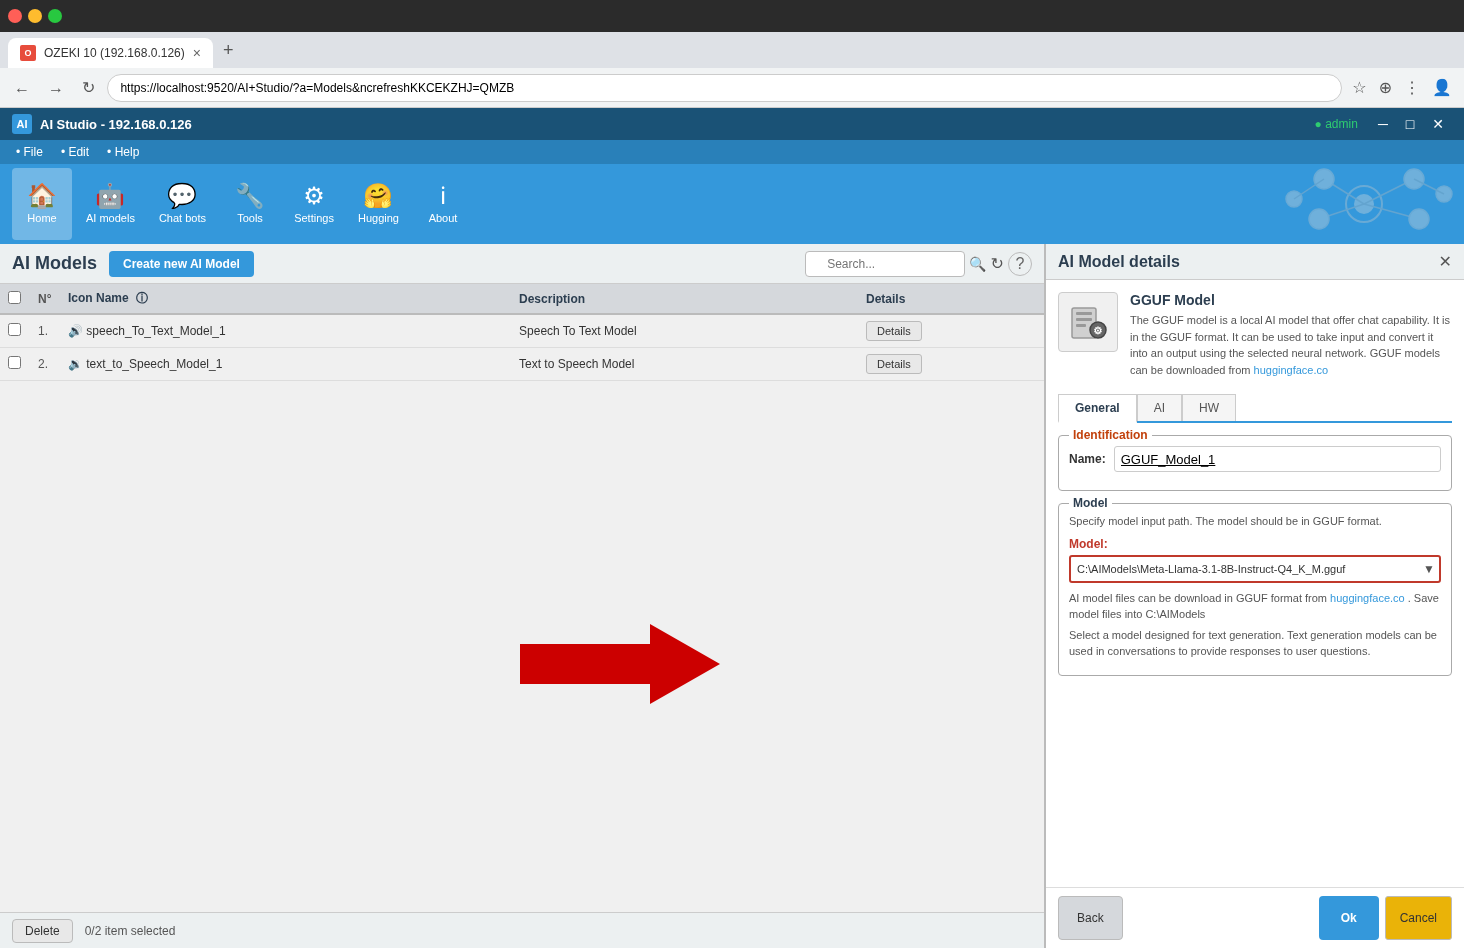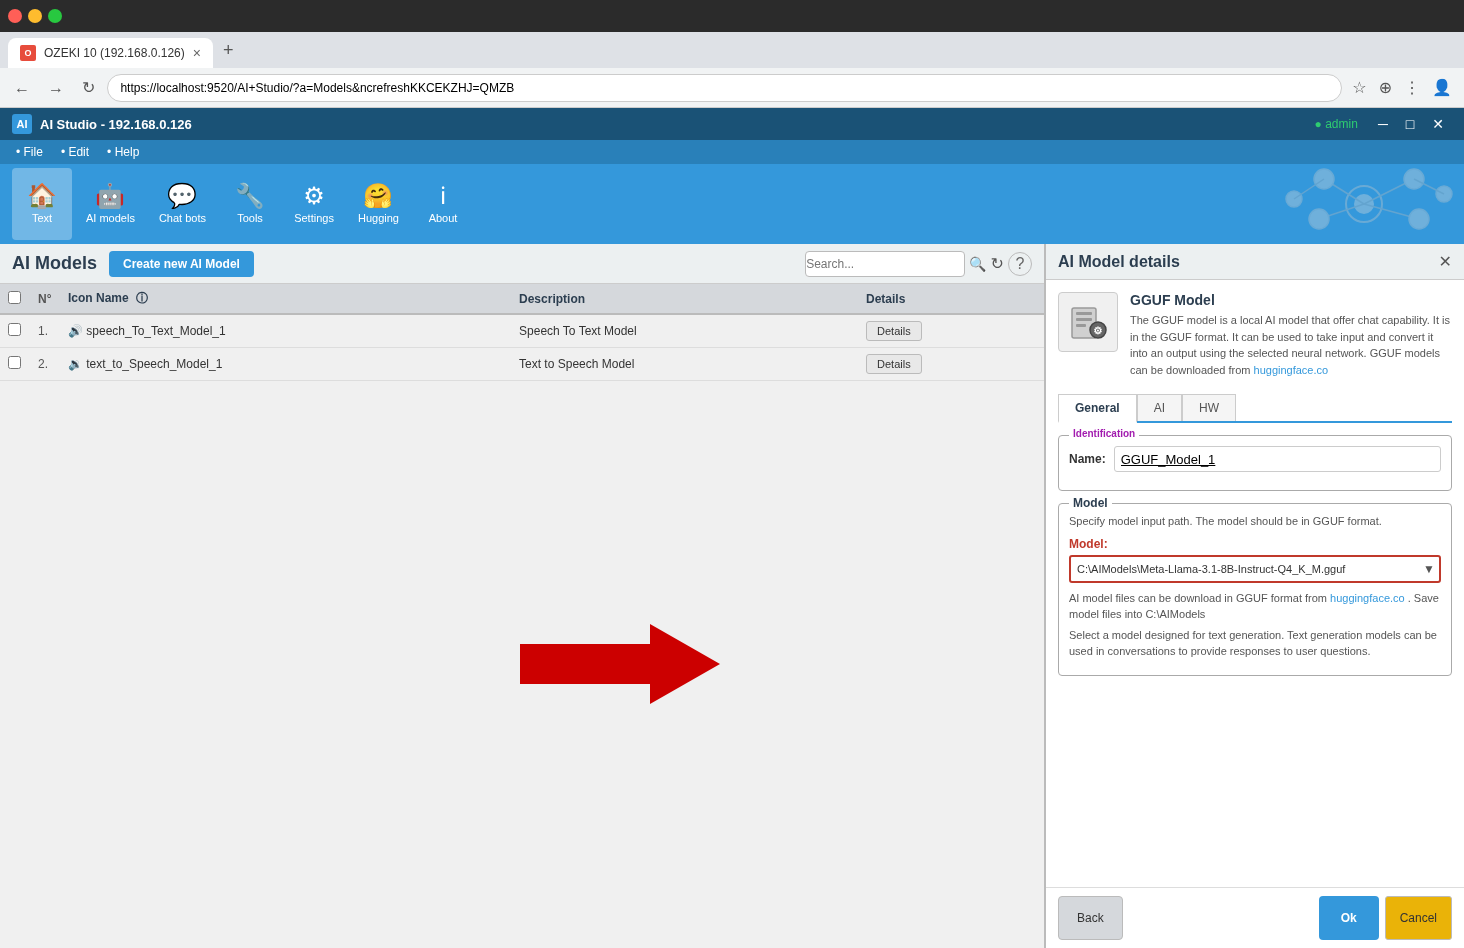--- a/index.html
+++ b/index.html
@@ -39,21 +39,21 @@
     .toolbar-btn.active { background: rgba(255,255,255,0.3); }
     .toolbar-icon { font-size: 24px; line-height: 1; }
     .toolbar-label { font-size: 11px; color: white; text-align: center; }
 
     
     .left-panel { flex: 1; padding: 0; overflow: hidden; display: flex; flex-direction: column; }
     .panel-header { display: flex; align-items: center; padding: 8px 12px; gap: 12px; background: #ecf0f1; border-bottom: 1px solid #ccc; height: 40px; }
     .panel-title { font-size: 18px; font-weight: bold; color: #2c3e50; }
     .create-btn { background: #3498db; color: white; border: none; cursor: pointer; padding: 6px 14px; border-radius: 4px; font-size: 12px; font-weight: bold; }
     .search-row { display: flex; align-items: center; margin-left: auto; gap: 4px; }
-    .search-input { border: 1px solid #bbb; border-radius: 4px; padding: 4px 0; font-size: 12px; width: 160px; height: 26px; }
+    .search-input { border: 1px solid #bbb; border-radius: 4px; padding: 4px 21px; font-size: 12px; width: 160px; height: 26px; }
     .search-icon-btn { background: none; border: none; cursor: pointer; font-size: 14px; color: #666; }
     .refresh-btn { background: none; border: none; cursor: pointer; font-size: 16px; color: #555; }
     .help-btn { background: none; border: none; cursor: pointer; font-size: 16px; color: #666; border: 1px solid #bbb; border-radius: 50%; width: 24px; height: 24px; display: flex; align-items: center; justify-content: center; }
 
     
     .table-container { flex: 1; overflow: auto; }
     table { width: 100%; border-collapse: collapse; }
     thead tr { background: #d5d8dc; }
     th { padding: 6px 8px; text-align: left; font-size: 12px; font-weight: bold; color: #2c3e50; border-bottom: 2px solid #bbb; white-space: nowrap; }
     tr { border-bottom: 1px solid #ddd; }
@@ -75,21 +75,21 @@
     .gguf-desc { font-size: 11px; color: #555; line-height: 1.5; }
     .gguf-link { color: #3498db; text-decoration: none; }
 
     
     .detail-tabs { display: flex; border-bottom: 2px solid #3498db; margin-bottom: 12px; }
     .detail-tab { padding: 6px 16px; font-size: 12px; cursor: pointer; border: 1px solid #ccc; border-bottom: none; background: #f5f5f5; color: #555; }
     .detail-tab.active { background: white; color: #2c3e50; font-weight: bold; border-bottom: 2px solid white; margin-bottom: -2px; }
 
     
     .section-box { border: 1px solid #aaa; border-radius: 4px; padding: 10px; margin-bottom: 12px; position: relative; }
-    .section-label { position: absolute; top: -8px; left: 10px; background: white; padding: 0 4px; font-size: 10px; font-weight: bold; color: #a21caf; }
+    .section-label { position: absolute; top: -8px; left: 10px; background: white; padding: 0 4px; font-size: 12px; font-weight: bold; color: #c2410c; }
     .field-row { display: flex; align-items: center; margin-bottom: 8px; }
     .field-label { font-size: 12px; color: #333; font-weight: bold; margin-right: 8px; white-space: nowrap; }
     .field-input { border: 1px solid #ccc; border-radius: 3px; padding: 4px 6px; font-size: 13px; flex: 1; height: 26px; text-decoration: underline; }
 
     .model-section { border: 1px solid #aaa; border-radius: 4px; padding: 10px; margin-bottom: 8px; position: relative; }
     .model-section-label { position: absolute; top: -8px; left: 10px; background: white; padding: 0 4px; font-size: 12px; font-weight: bold; color: #2c3e50; }
     .model-desc { font-size: 11px; color: #555; margin-bottom: 8px; line-height: 1.4; }
 
     .model-field-label { font-size: 12px; font-weight: bold; color: #c0392b; margin-bottom: 4px; }
     .model-select-container { position: relative; margin-bottom: 8px; }
@@ -173,21 +173,21 @@
 
   <div class="menu-bar">
     <span class="menu-item">• File</span>
     <span class="menu-item">• Edit</span>
     <span class="menu-item">• Help</span>
   </div>
 
   <div class="toolbar" style="position:relative;">
     <button class="toolbar-btn active">
       <span class="toolbar-icon">🏠</span>
-      <span class="toolbar-label">Text</span>
+      <span class="toolbar-label">Home</span>
     </button>
     <button class="toolbar-btn">
       <span class="toolbar-icon">🤖</span>
       <span class="toolbar-label">AI models</span>
     </button>
     <button class="toolbar-btn">
       <span class="toolbar-icon">💬</span>
       <span class="toolbar-label">Chat bots</span>
     </button>
     <button class="toolbar-btn">
@@ -288,20 +288,24 @@
           </tbody>
         </table>
       </div>
 
       <div style="position:absolute; left:520px; top:380px; pointer-events:none; z-index:10;">
         <svg width="200" height="80" viewBox="0 0 200 80">
           <polygon points="0,20 130,20 130,0 200,40 130,80 130,60 0,60" fill="#cc0000"></polygon>
         </svg>
       </div>
 
+      <div class="bottom-bar">
+        <button class="delete-btn">Delete</button>
+        <span class="selection-status">0/2 item selected</span>
+      </div>
     </div>
 
     <div class="right-panel">
       <div class="right-panel-header">
         <span class="right-panel-title">AI Model details</span>
         <button class="close-panel-btn">✕</button>
       </div>
       <div class="detail-content">
 
         <div class="gguf-header">

